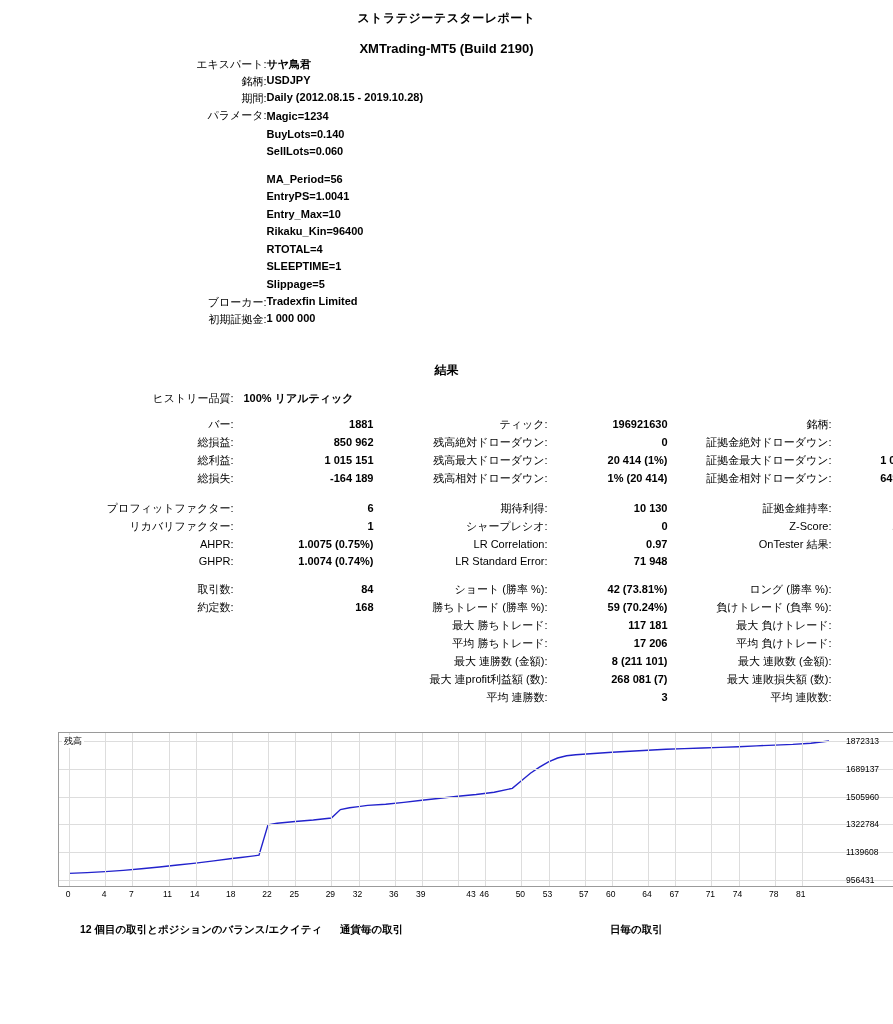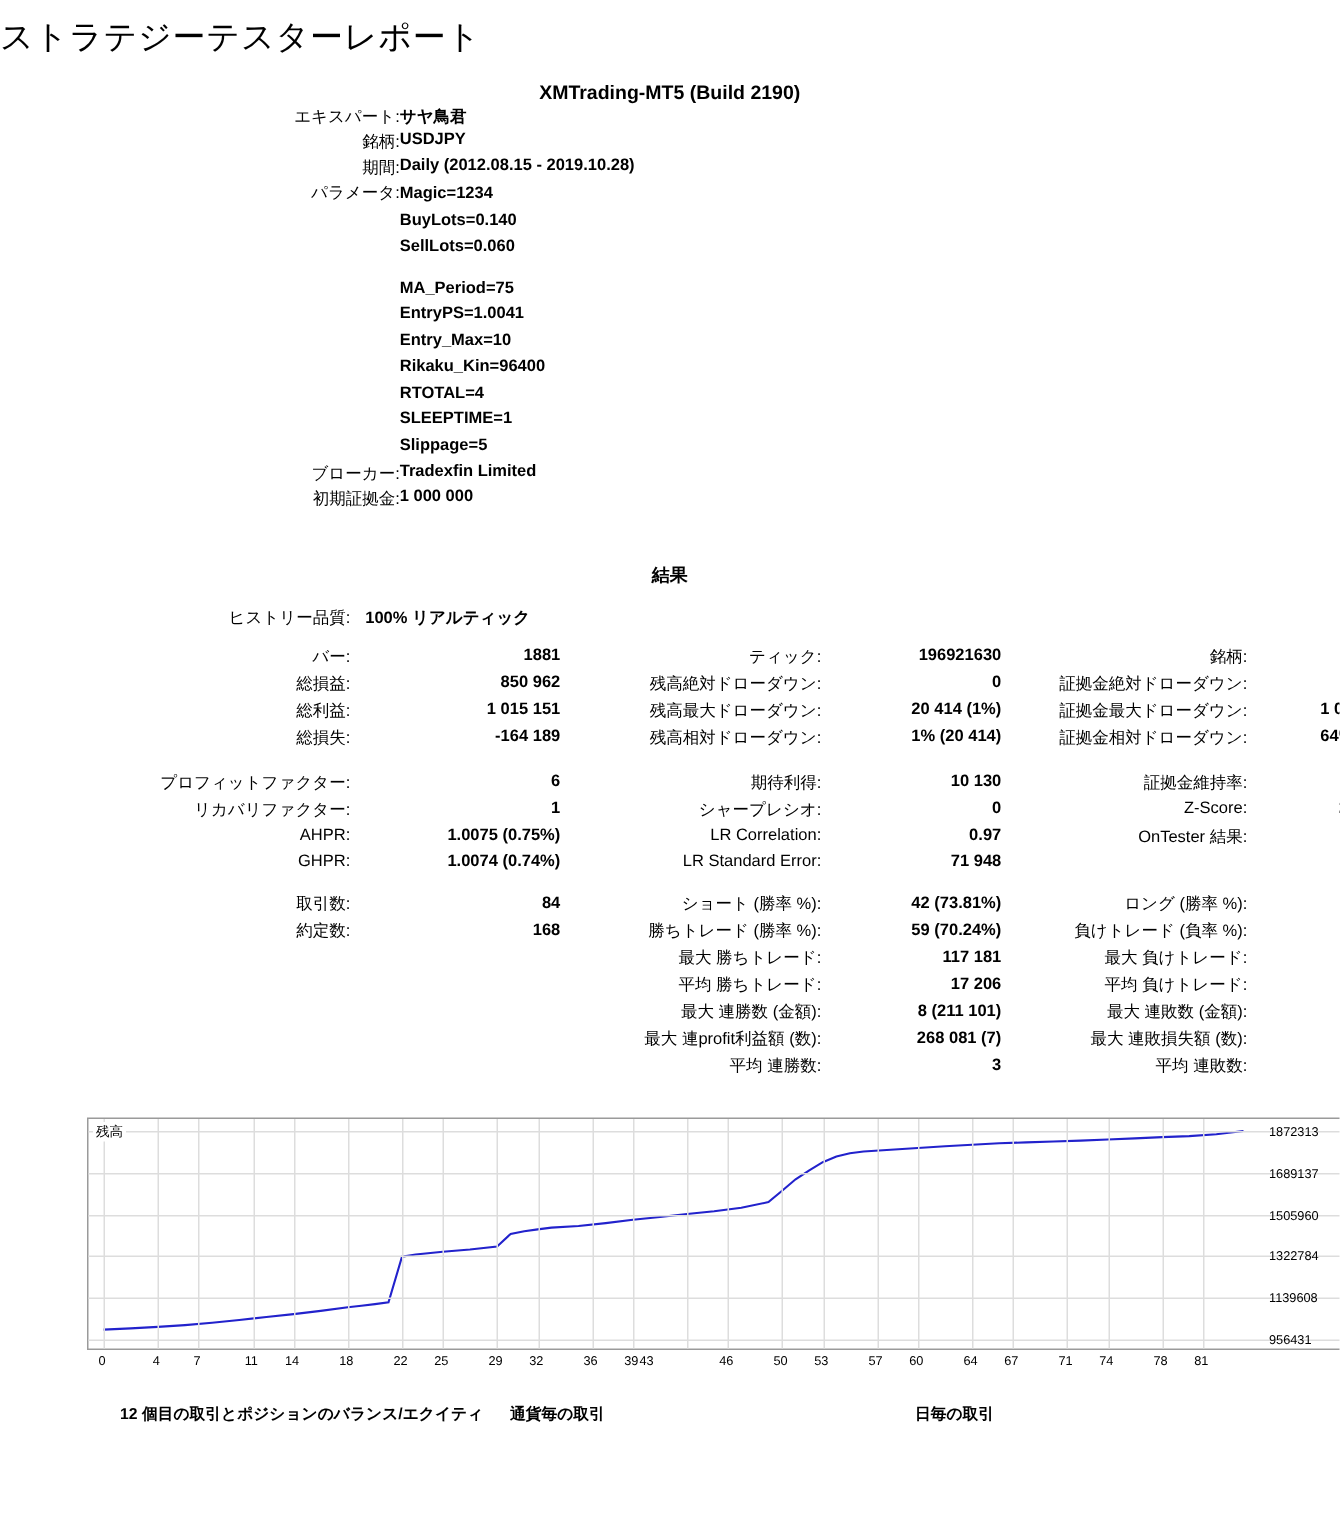--- a/index.html
+++ b/index.html
@@ -13,22 +13,23 @@
     font-family: "Liberation Sans", sans-serif;
     font-size: 11px;
     color: #000000;
   }
   .page {
     width: 893px;
     position: relative;
     padding: 0;
   }
   h1.report-title {
-    font-size: 22px;
-    font-weight: normal;
+    text-align: center;
+    font-size: 12px;
+    font-weight: bold;
     margin: 10px 0 0 0;
     letter-spacing: 0.5px;
   }
   h2.broker-title {
     text-align: center;
     font-size: 13px;
     font-weight: bold;
     margin: 14px 0 0 0;
   }
   h3.section-title {
@@ -190,21 +191,21 @@
         <td class="label">期間:</td>
         <td class="value">Daily (2012.08.15 - 2019.10.28)</td>
       </tr>
       <tr>
         <td class="label">パラメータ:</td>
         <td class="value param-block">
           <div>Magic=1234</div>
           <div>BuyLots=0.140</div>
           <div>SellLots=0.060</div>
           <div class="param-gap"></div>
-          <div>MA_Period=75</div>
+          <div>MA_Period=56</div>
           <div>EntryPS=1.0041</div>
           <div>Entry_Max=10</div>
           <div>Rikaku_Kin=96400</div>
           <div>RTOTAL=4</div>
           <div>SLEEPTIME=1</div>
           <div>Slippage=5</div>
         </td>
       </tr>
       <tr>
         <td class="label">ブローカー:</td>
@@ -454,21 +455,21 @@
         <div class="x-tick" style="position: absolute; top: 2px; left: 131.333px;">7</div>
         <div class="x-tick" style="position: absolute; top: 2px; left: 167.524px;">11</div>
         <div class="x-tick" style="position: absolute; top: 2px; left: 194.667px;">14</div>
         <div class="x-tick" style="position: absolute; top: 2px; left: 230.857px;">18</div>
         <div class="x-tick" style="position: absolute; top: 2px; left: 267.048px;">22</div>
         <div class="x-tick" style="position: absolute; top: 2px; left: 294.19px;">25</div>
         <div class="x-tick" style="position: absolute; top: 2px; left: 330.381px;">29</div>
         <div class="x-tick" style="position: absolute; top: 2px; left: 357.524px;">32</div>
         <div class="x-tick" style="position: absolute; top: 2px; left: 393.714px;">36</div>
         <div class="x-tick" style="position: absolute; top: 2px; left: 420.857px;">39</div>
-        <div class="x-tick" style="position: absolute; top: 2px; left: 431px;">43</div>
+        <div class="x-tick" style="position: absolute; top: 2px; left: 471px;">43</div>
         <div class="x-tick" style="position: absolute; top: 2px; left: 484.19px;">46</div>
         <div class="x-tick" style="position: absolute; top: 2px; left: 520.381px;">50</div>
         <div class="x-tick" style="position: absolute; top: 2px; left: 547.524px;">53</div>
         <div class="x-tick" style="position: absolute; top: 2px; left: 583.714px;">57</div>
         <div class="x-tick" style="position: absolute; top: 2px; left: 610.857px;">60</div>
         <div class="x-tick" style="position: absolute; top: 2px; left: 647.048px;">64</div>
         <div class="x-tick" style="position: absolute; top: 2px; left: 674.19px;">67</div>
         <div class="x-tick" style="position: absolute; top: 2px; left: 710.381px;">71</div>
         <div class="x-tick" style="position: absolute; top: 2px; left: 737.524px;">74</div>
         <div class="x-tick" style="position: absolute; top: 2px; left: 773.714px;">78</div>

